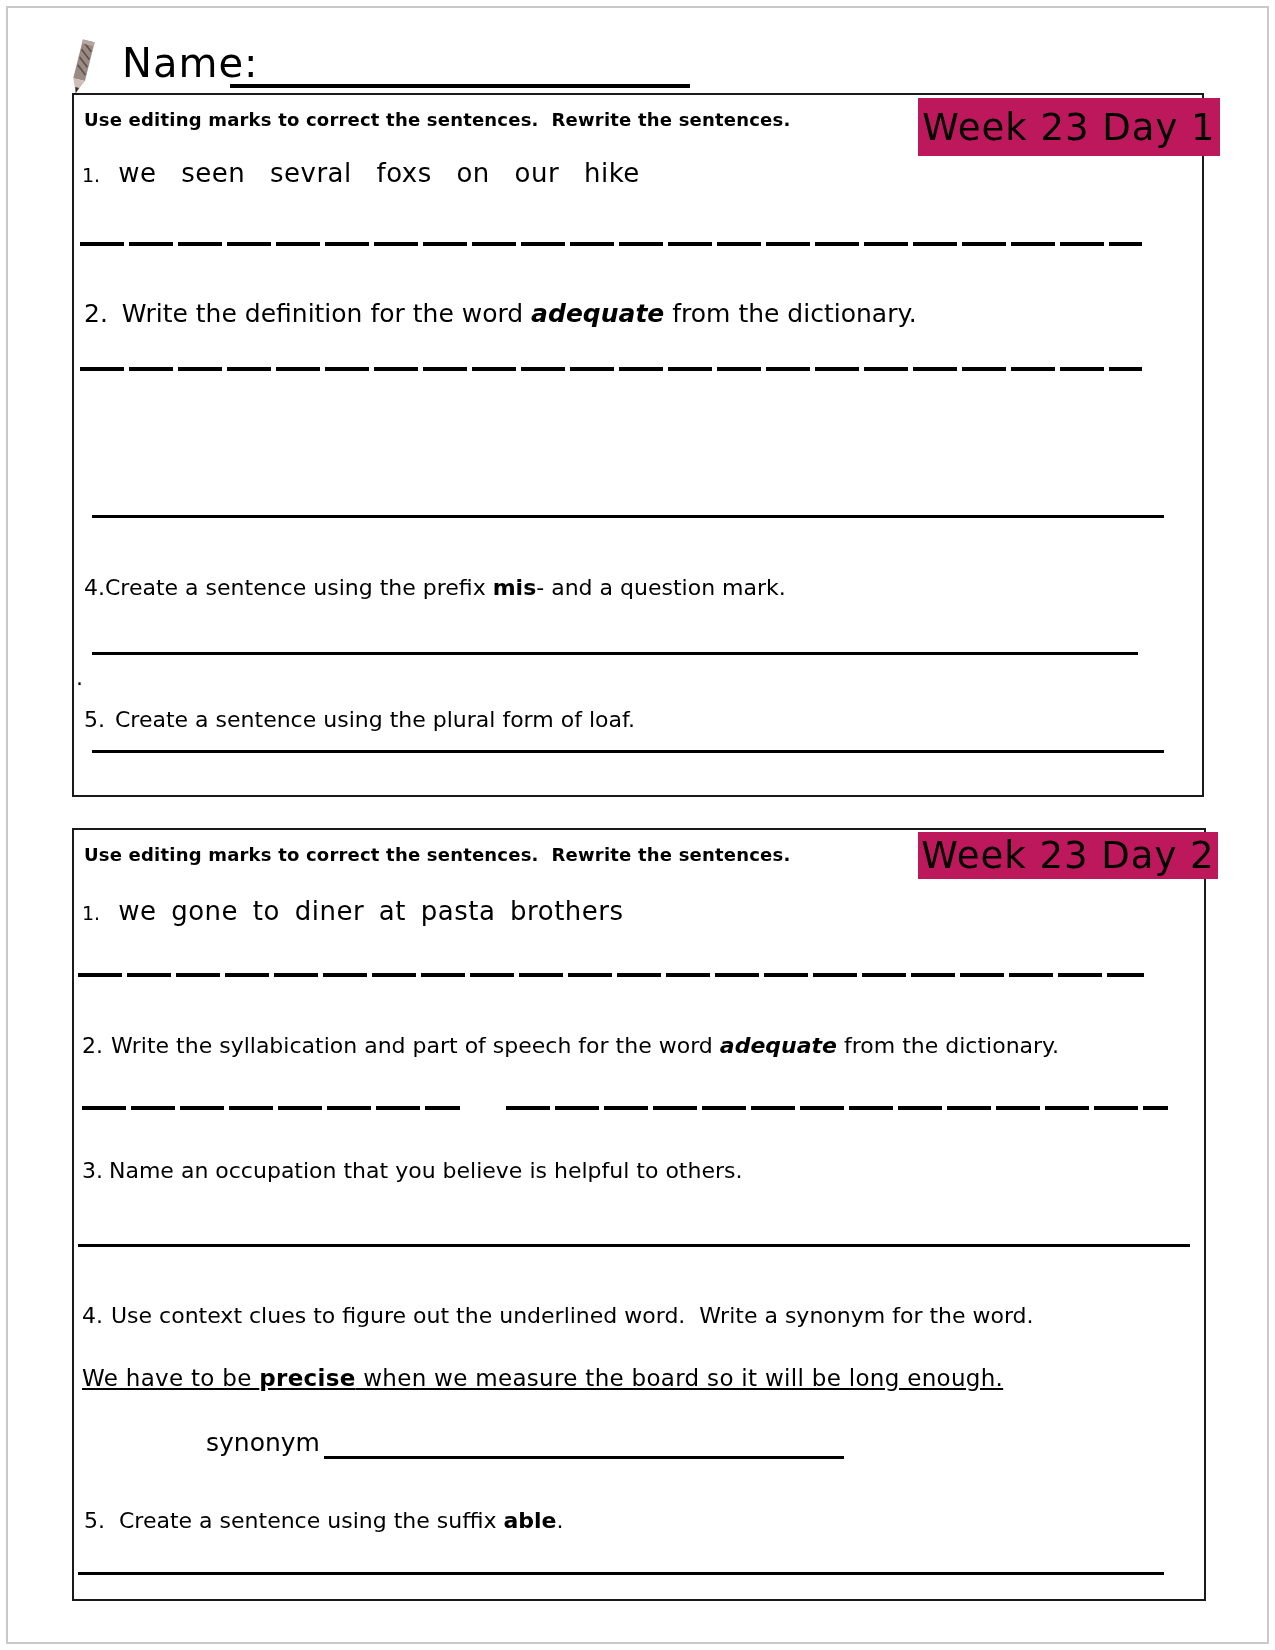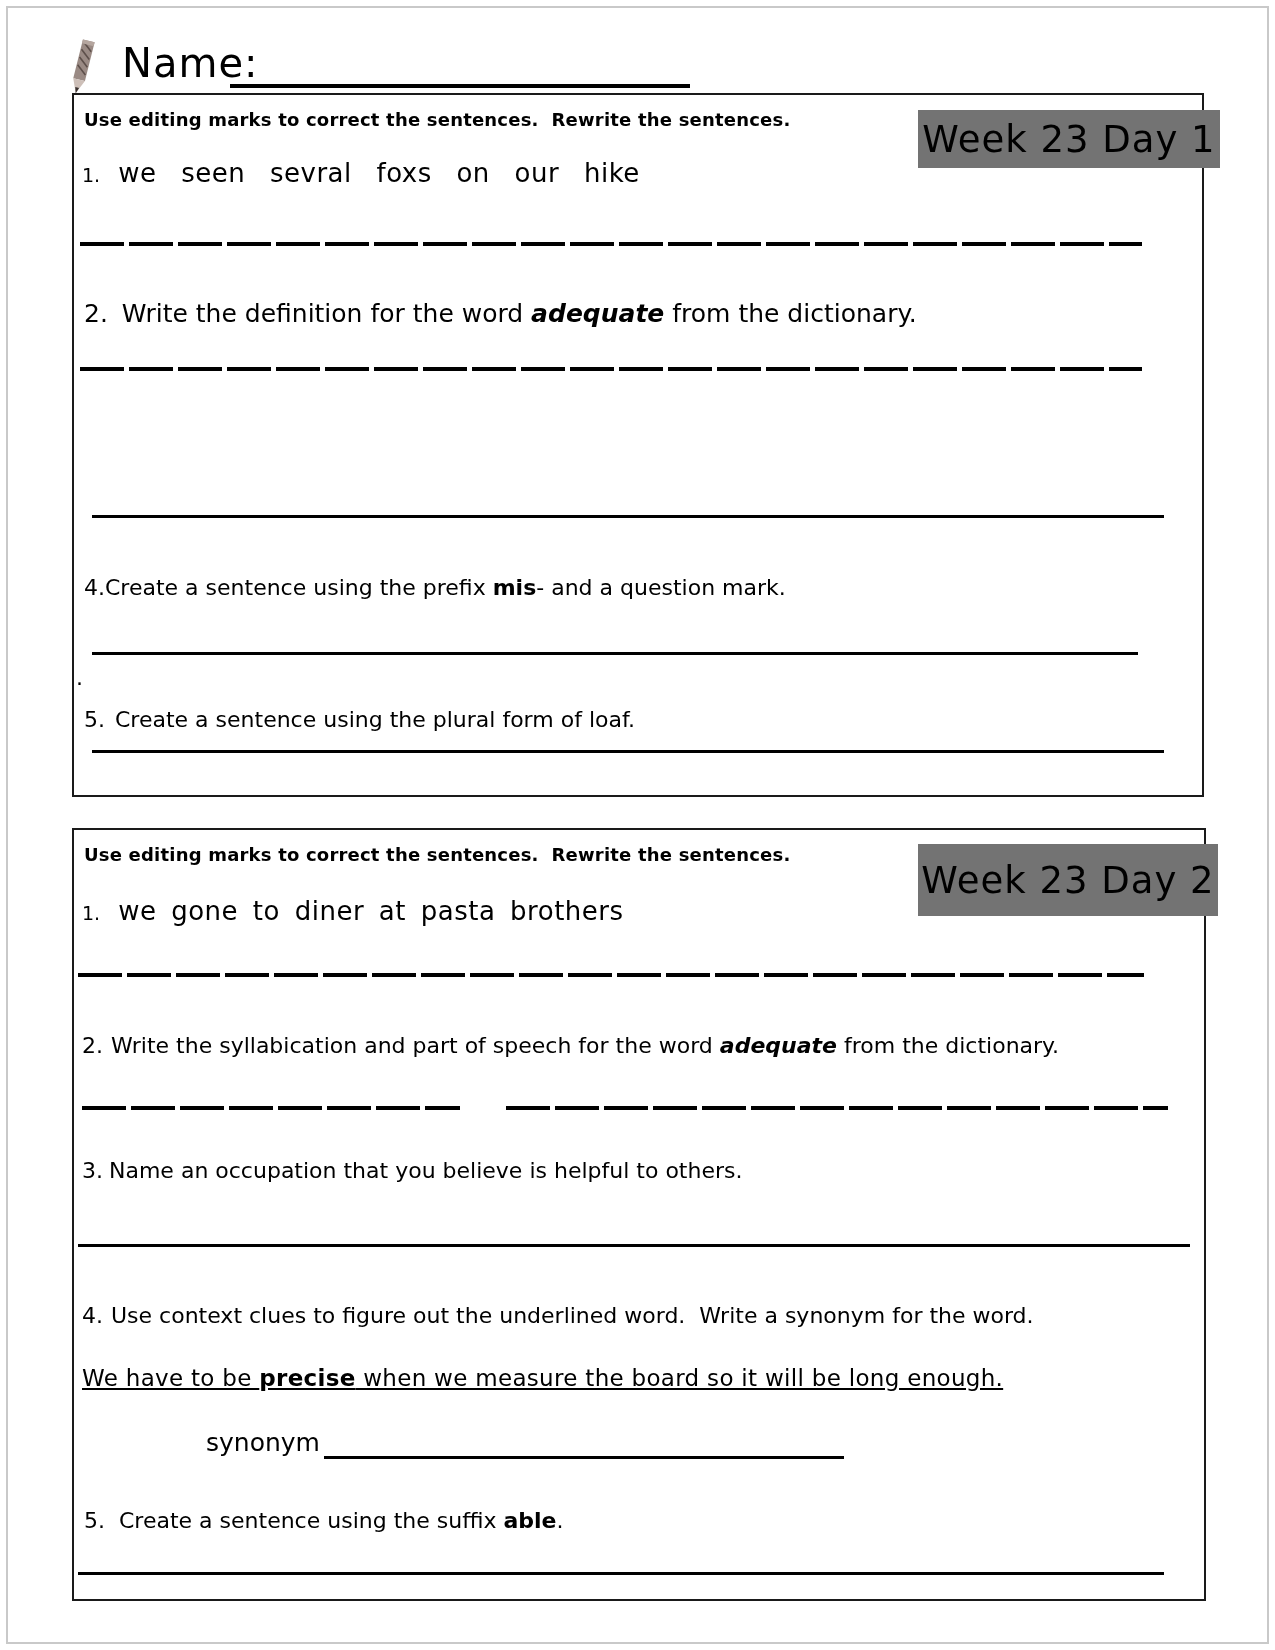--- a/index.html
+++ b/index.html
@@ -26,26 +26,26 @@
     position:absolute;left:230px;top:84px;
     width:460px;height:4px;background:#000;
   }
   
   .wbox{position:absolute;border:2px solid #1a1a1a;background:#fff;}
   .box1{left:72px;top:93px;width:1128px;height:700px;}
   .box2{left:72px;top:828px;width:1130px;height:769px;}
   .week-badge{
     position:absolute;
     display:flex;align-items:center;justify-content:center;
-    background:#737373;
+    background:#be185d;
     font-size:37px;letter-spacing:1px;
-    z-index:3;white-space:nowrap;margin-top:12px;
+    z-index:3;white-space:nowrap;
   }
   .badge1{left:844px;top:3px;width:302px;height:58px;}
-  .badge2{left:844px;top:2px;width:300px;height:72px;}
+  .badge2{left:844px;top:2px;width:300px;height:47px;}
   .box-header{
     position:absolute;left:10px;top:14px;
     font-size:18px;font-weight:bold;
     white-space:pre-wrap;letter-spacing:0.2px;
   }
   
   .q{position:absolute;white-space:pre-wrap;}
   .qnum{display:inline-block;}
   .num-sm{font-size:19px;}
   .answer-line{

